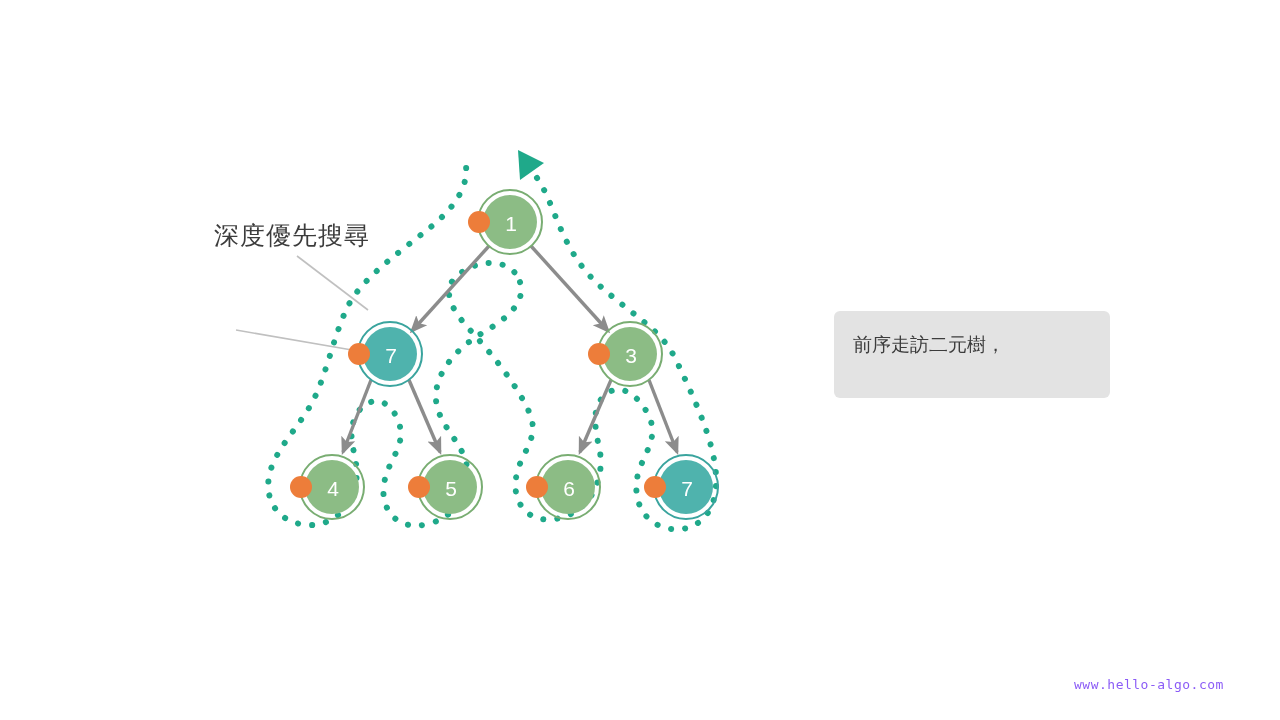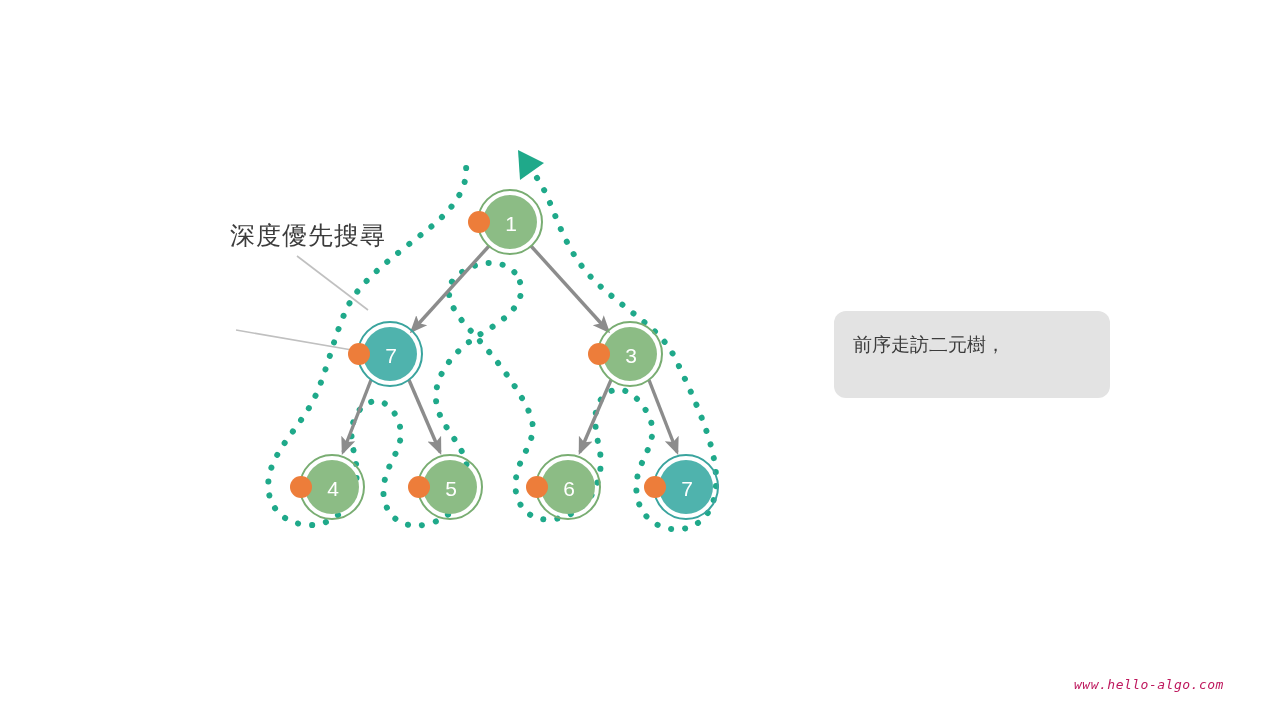--- a/index.html
+++ b/index.html
@@ -37,21 +37,21 @@
     font-family: "Liberation Sans", "DejaVu Sans", sans-serif;
     font-size: 21px;
     fill: #ffffff;
     text-anchor: middle;
     dominant-baseline: central;
   }
 
   
   .title-label {
     position: absolute;
-    left: 230px;
+    left: 214px;
     top: 219px;
     font-size: 25px;
     color: #3c3c3c;
     letter-spacing: 1px;
     white-space: nowrap;
   }
 
   
   .legend-label {
     position: absolute;
@@ -77,21 +77,21 @@
   }
 
   
   .info-box {
     position: absolute;
     left: 834px;
     top: 311px;
     width: 276px;
     height: 87px;
     background: #e3e3e3;
-    border-radius: 12px;
+    border-radius: 6px;
     box-sizing: border-box;
     padding: 18px 0 16px 19px;
   }
   .info-line {
     font-size: 19px;
     color: #3c3c3c;
     line-height: 31px;
     white-space: nowrap;
   }
   .info-accent {
@@ -100,24 +100,23 @@
     padding: 0 6px;
   }
 
   
   .watermark {
     position: absolute;
     left: 1074px;
     top: 677px;
     font-family: "DejaVu Sans Mono", "Liberation Mono", monospace;
     font-size: 13px;
-    color: #be185d;
+    color: #8b5cf6;
     letter-spacing: 0.5px;
     white-space: nowrap;
-    font-style: italic;
   }
 </style>
 </head>
 <body>
 
 <div id="stage">
 
   <svg class="diagram" viewBox="0 0 1280 720">
     <defs>
       <marker id="arrowGray" viewBox="0 0 10 10" refX="8.2" refY="5" markerWidth="5.2" markerHeight="5.2" orient="auto-start-reverse">

